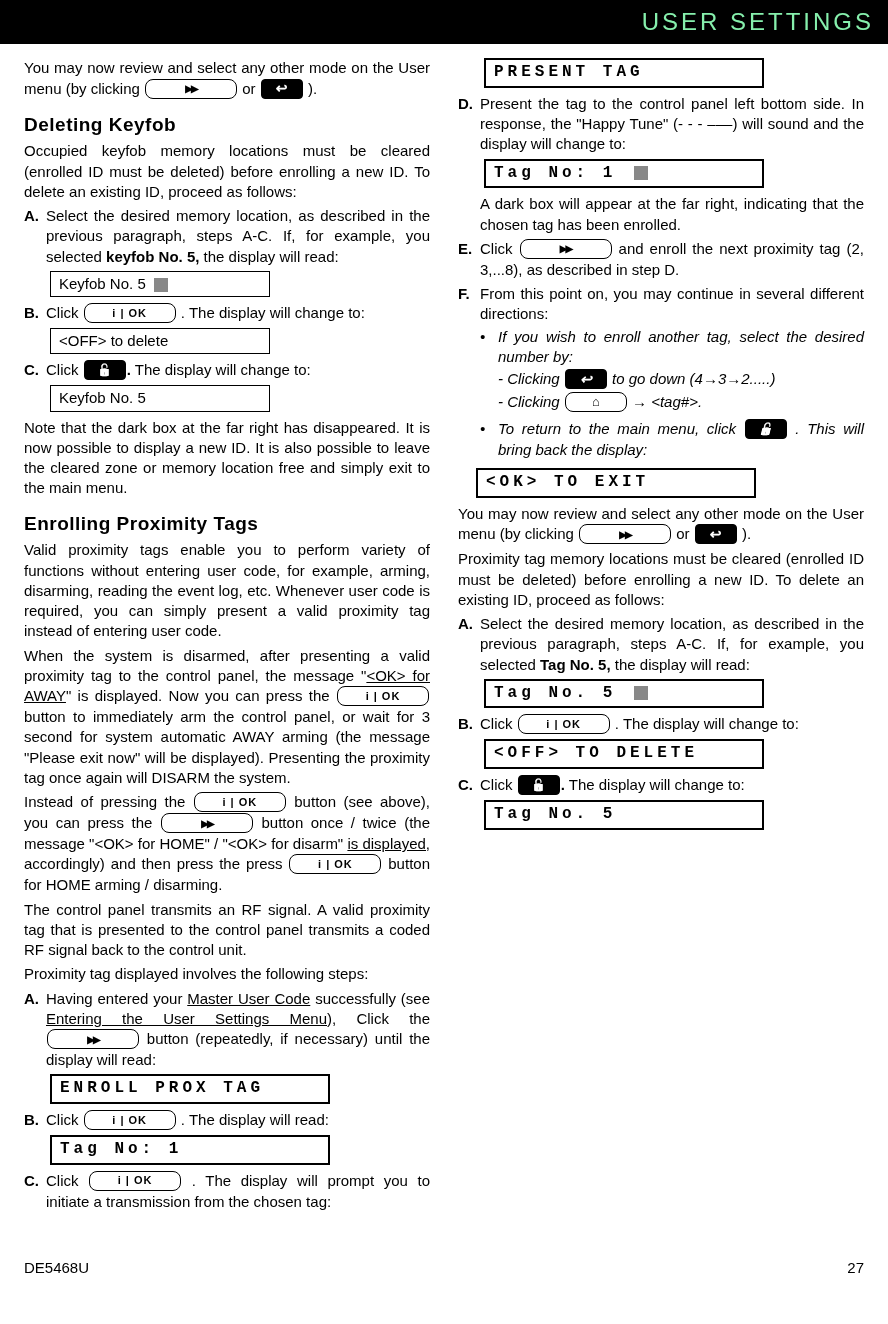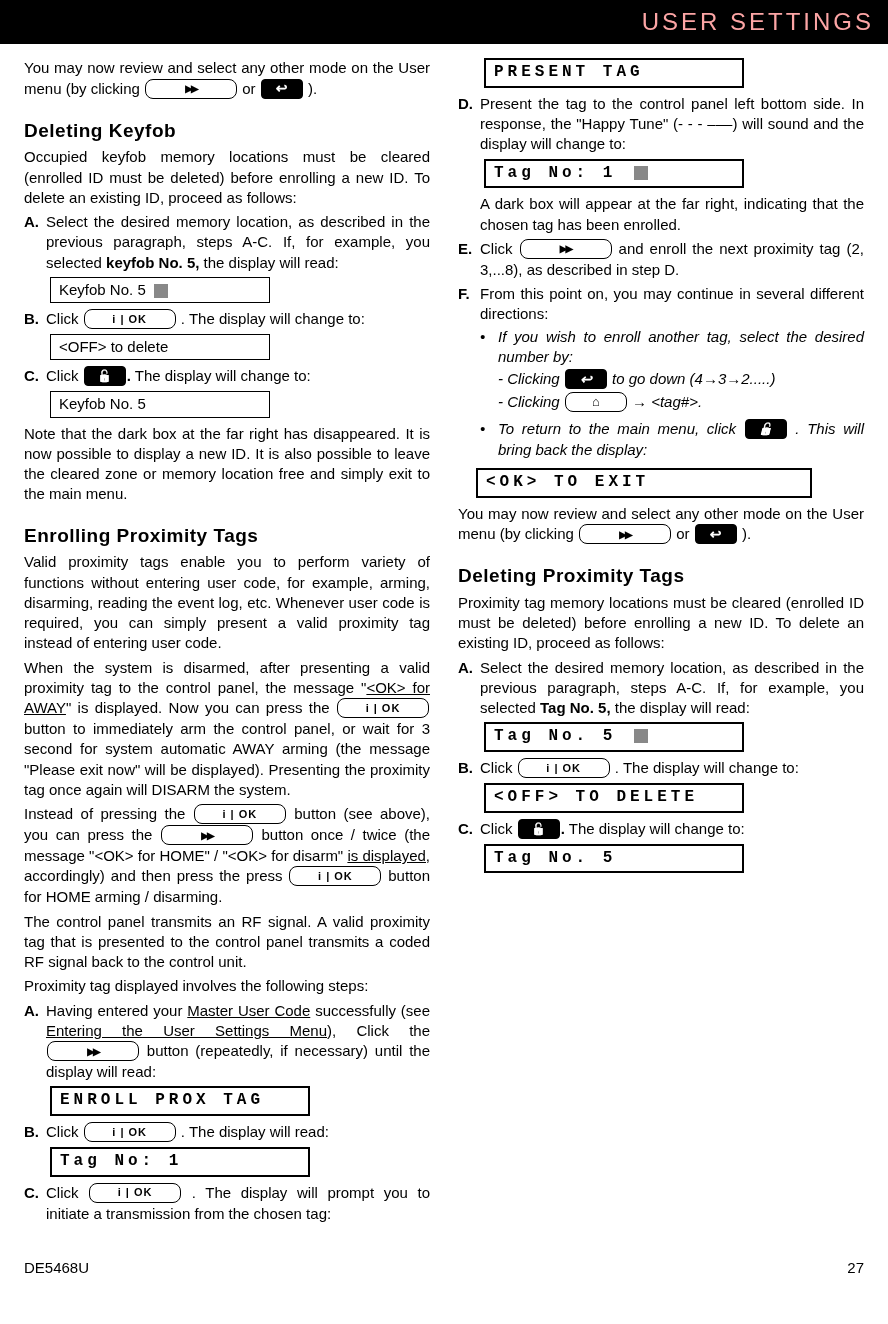--- a/index.html
+++ b/index.html
@@ -7,40 +7,40 @@
     font-family: Arial, Helvetica, sans-serif;
     font-size: 15px;
     line-height: 1.35;
     color: #000;
     background: #fff;
     width: 888px;
     margin: 0 auto;
   }
   .header-bar {
     background: #000;
-    color: #fca5a5;
+    color: #86efac;
     text-align: right;
     padding: 6px 14px;
     font-family: Verdana, Arial, sans-serif;
     letter-spacing: 3px;
     font-size: 24px;
   }
   .page {
     padding: 14px 24px 10px 24px;
     column-count: 2;
     column-gap: 28px;
     column-fill: auto;
     height: 1210px;
   }
   p { text-align: justify; margin-bottom: 4px; }
   .h2 {
     font-family: "Trebuchet MS", Verdana, sans-serif;
     font-weight: bold;
     font-size: 19px;
-    margin-top: 18px;
+    margin-top: 12px;
     margin-bottom: 4px;
     letter-spacing: 0.5px;
   }
   ol.steps { list-style: none; padding-left: 0; }
   ol.steps > li { display: flex; margin-bottom: 4px; }
   ol.steps > li .letter { font-weight: bold; width: 22px; flex-shrink:0; }
   ol.steps > li .body { flex: 1; text-align: justify; }
   ul.bullets { list-style: none; padding-left: 0; margin-top:2px;font-style:italic;}
   ul.bullets > li { display:flex; margin-bottom:4px;}
   ul.bullets > li::before { content:"•"; width:18px; flex-shrink:0;}
@@ -73,21 +73,21 @@
   
   .lcd {
     display:block;
     border: 2px solid #000;
     font-family: "Courier New", monospace;
     font-weight: bold;
     letter-spacing: 4px;
     font-size: 16px;
     padding: 2px 8px;
     margin: 4px 0 6px 26px;
-    width: 260px;
+    width: 280px;
     white-space: nowrap;
   }
   .lcd.thin {
     border-width: 1px;
     font-family: Arial, sans-serif;
     letter-spacing: 0;
     font-weight: normal;
     font-size: 15px;
     width: 220px;
   }
@@ -292,34 +292,33 @@
           <span class="btn small dark">
                   <span class="lock"></span>
                 </span>
           <span>. This will bring back the display:</span>
         </div>
             </li>
       </ul>
     </div>
   </li>
 </ol>
-<div class="lcd" style="margin-left:18px; width:336px;">&lt;OK&gt; TO EXIT</div>
+<div class="lcd" style="margin-left:18px; width:280px;">&lt;OK&gt; TO EXIT</div>
 <p>
   <span>You may now review and select any other mode on the User menu (by clicking </span>
   <span class="btn wide">
         <span class="ff"></span>
       </span>
   <span> or </span>
   <span class="btn small dark">
         <span class="back"></span>
       </span>
   <span>).</span>
 </p>
 
-<div class="h2">Deleting Proximity Tags</div>
 <p>Proximity tag memory locations must be cleared (enrolled ID must be deleted) before enrolling a new ID. To delete an existing ID, proceed as follows:</p>
 <ol class="steps">
   <li>
         <span class="letter">A.</span>
     <div class="body">
       <span>Select the desired memory location, as described in the previous paragraph, steps A-C. If, for example, you selected </span><b>Tag No. 5,</b><span> the display will read:</span>
     </div>
   </li>
 </ol>
 <div class="lcd">

